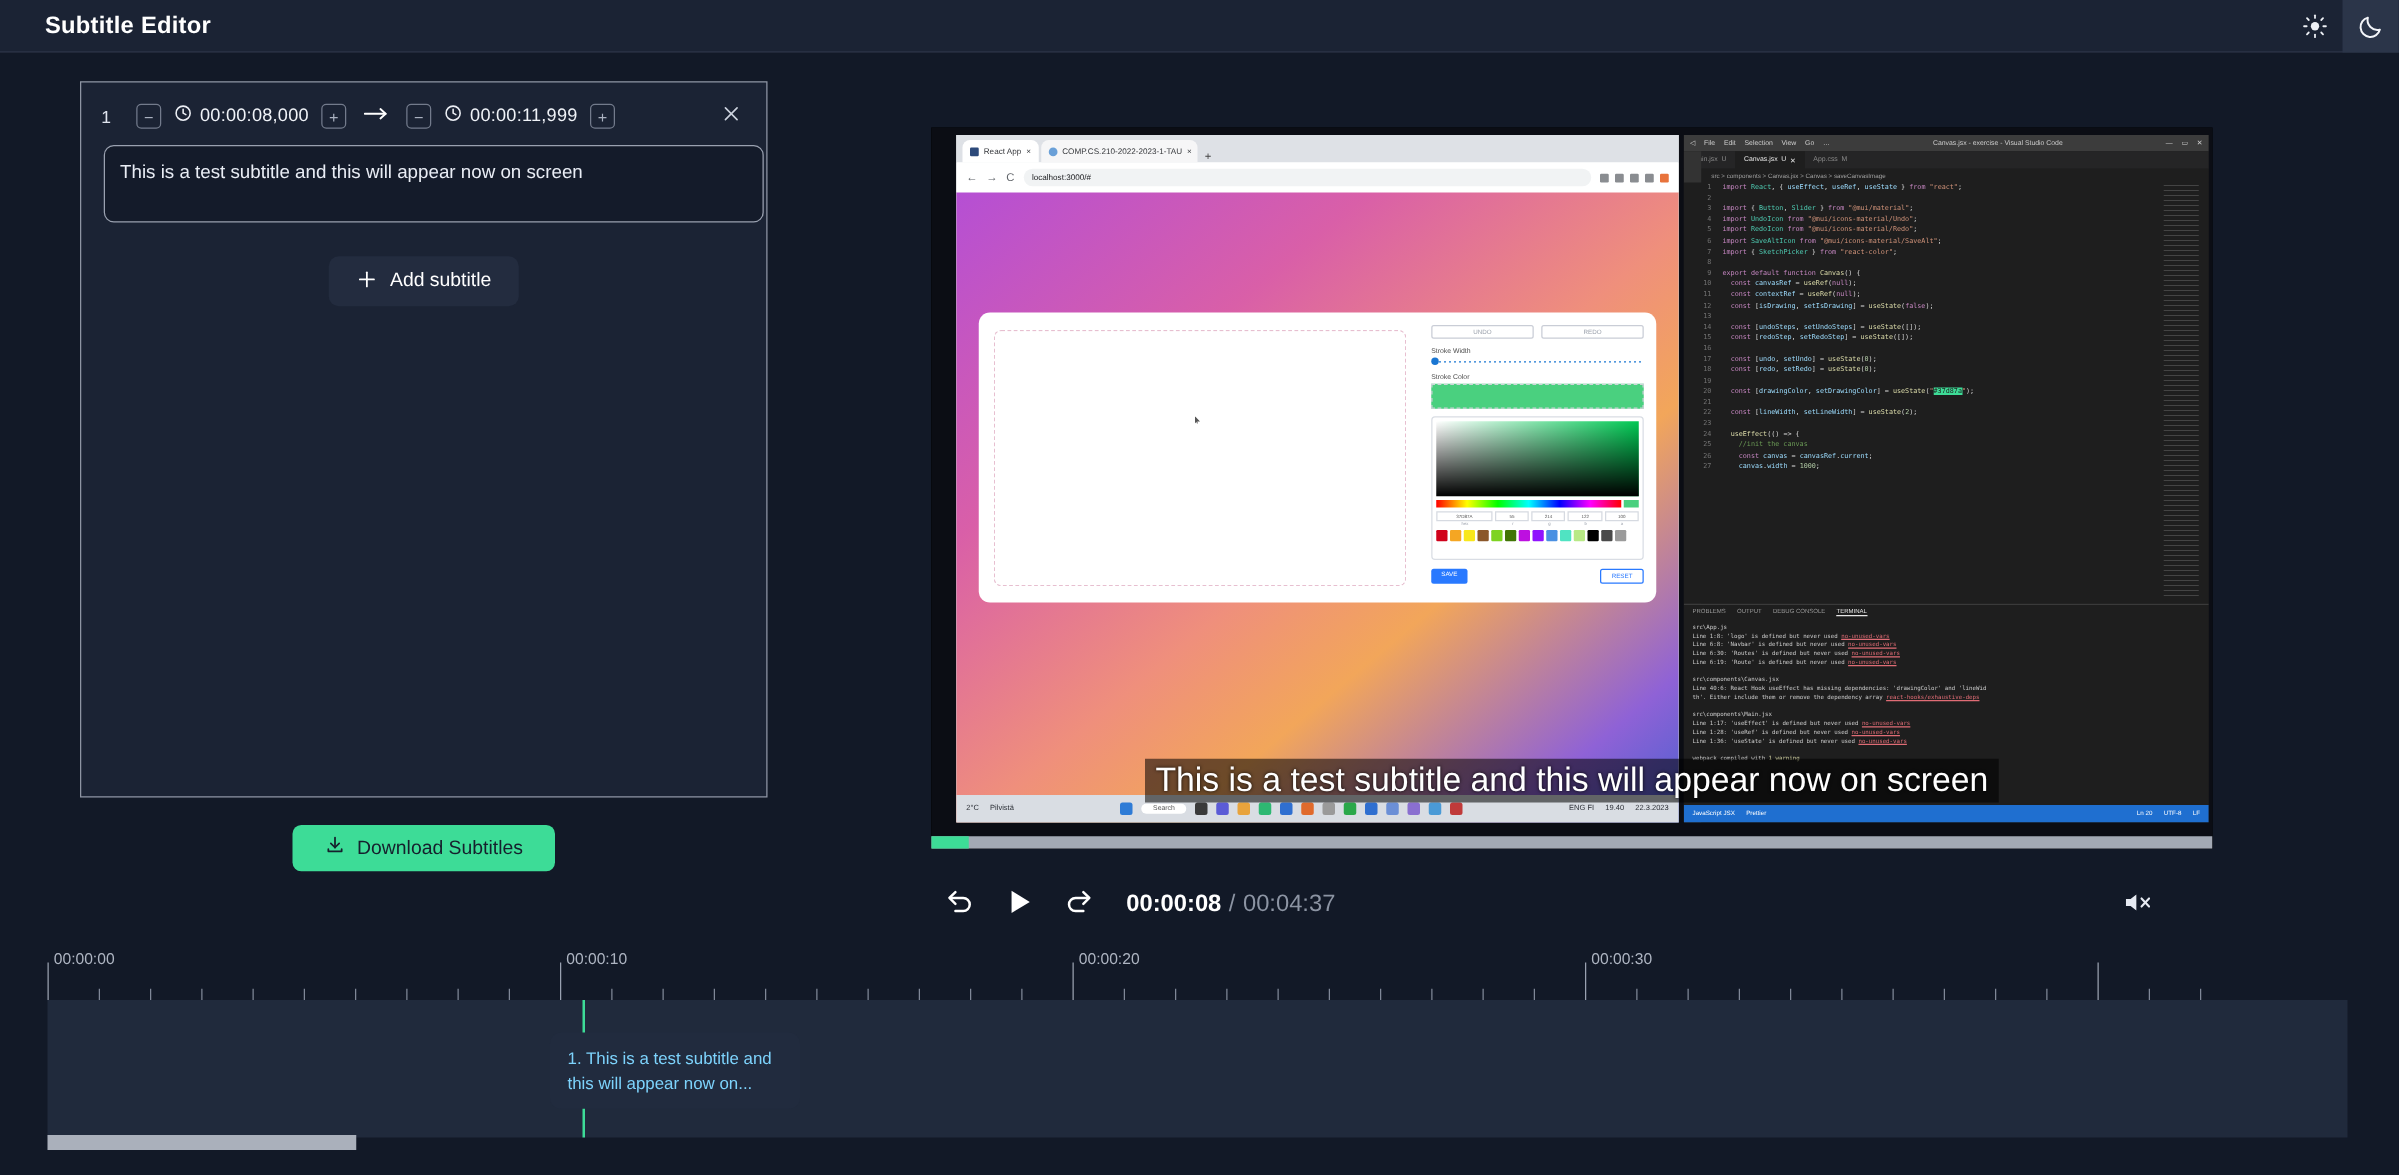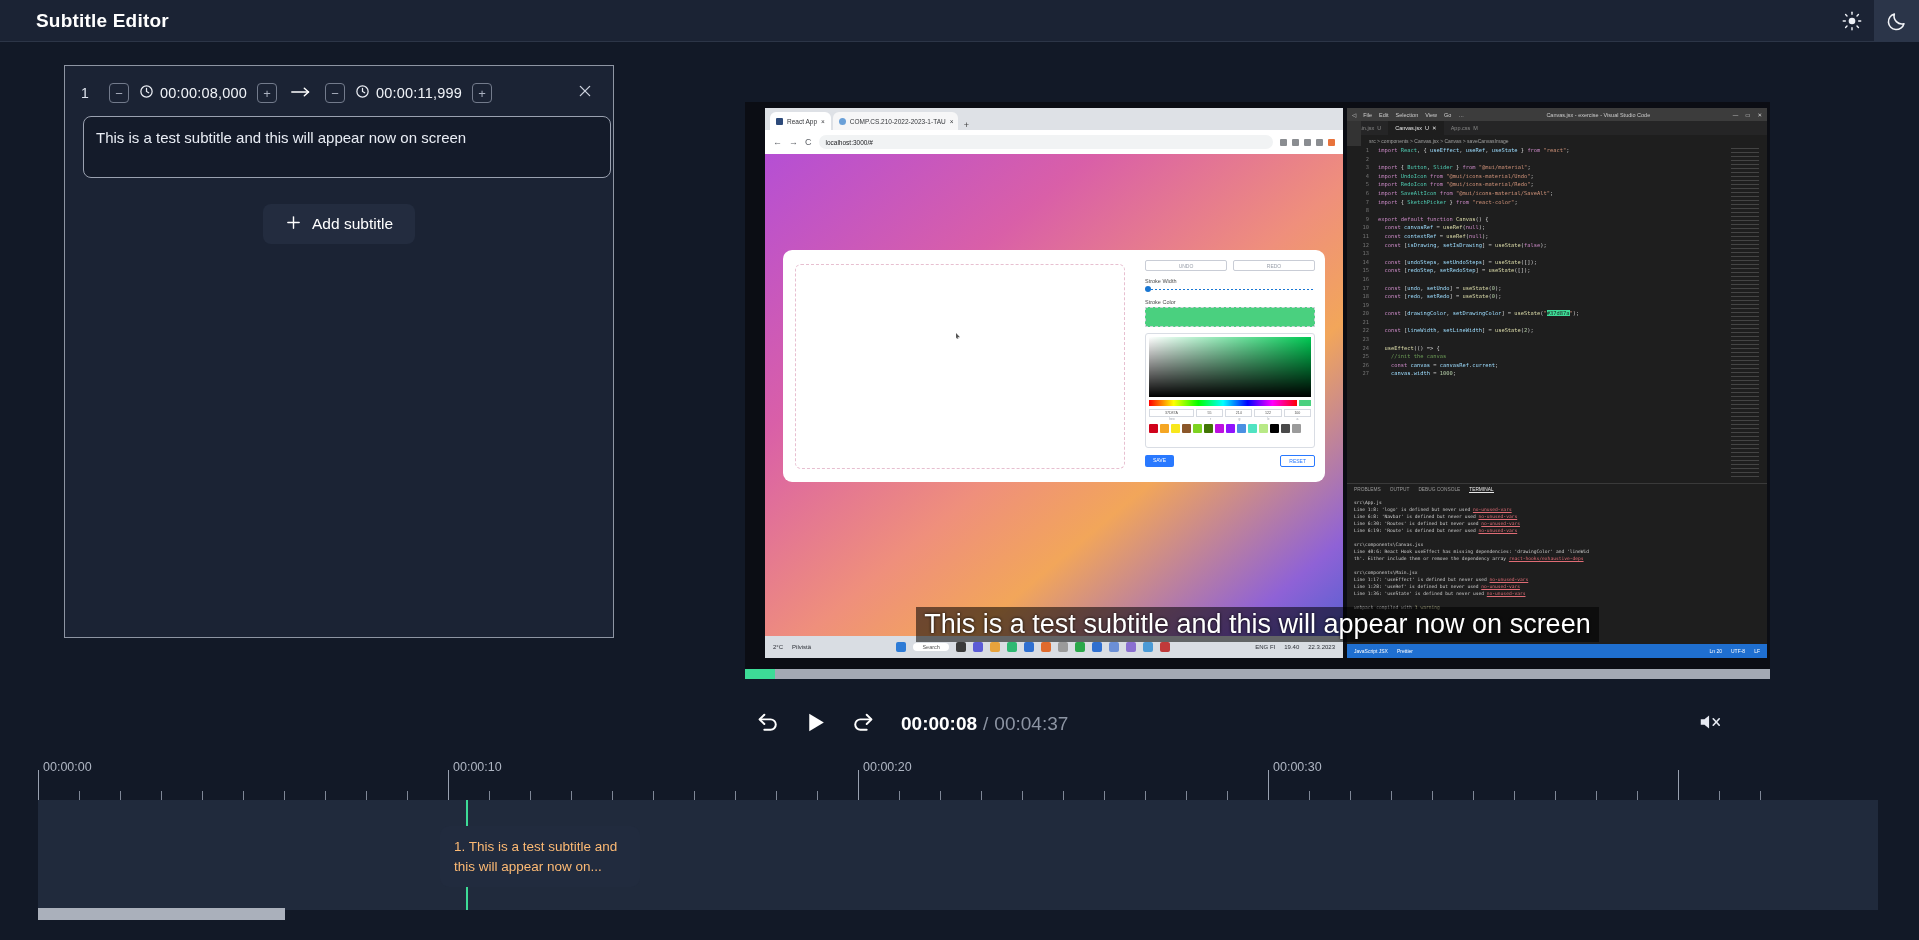--- a/index.html
+++ b/index.html
@@ -260,21 +260,21 @@
   .track-area {
     position: absolute; left: 38px; top: 56px; width: 1840px; height: 110px;
     background: #202a3c;
   }
   .playhead {
     position: absolute; top: 56px; width: 2px; height: 110px; background: #3ddc97;
   }
   .clip {
     position: absolute;
     background: #212b3e; border-radius: 9px;
-    color: #fdba74; font-size: 13.5px; line-height: 1.45;
+    color: #7dd3fc; font-size: 13.5px; line-height: 1.45;
     padding: 11px 14px; width: 200px;
     cursor: pointer;
   }
   .hscroll {
     position: absolute; left: 38px; bottom: 20px; width: 1840px; height: 12px;
     background: transparent;
   }
   .hscroll-thumb { height: 12px; background: #aab0bb; border-radius: 0; }
 </style>
 </head>
@@ -366,20 +366,32 @@
             <svg width="17" height="17" viewBox="0 0 24 24" fill="none" stroke="#ffffff" stroke-width="2" stroke-linecap="round">
               <line x1="12" y1="4" x2="12" y2="20"></line>
                 <line x1="4" y1="12" x2="20" y2="12"></line>
             </svg>
           </span>
           <span>Add subtitle</span>
         </button>
       </div>
     </div>
 
+    <div class="download-wrap">
+      <button class="download-btn">
+        <span>
+          <svg width="16" height="16" viewBox="0 0 24 24" fill="none" stroke="#16202d" stroke-width="2.1" stroke-linecap="round" stroke-linejoin="round">
+            <polyline points="7,10 12,15 17,10"></polyline>
+              <line x1="12" y1="3" x2="12" y2="15"></line>
+            <path d="M4 17v2.5h16V17"></path>
+          </svg>
+        </span>
+        <span>Download Subtitles</span>
+      </button>
+    </div>
   </div>
 
   <div class="player-col">
     <div class="video-frame">
       <div class="vid-desktop">
 
         <div class="vid-browser">
           <div class="br-tabs">
             <div class="br-tab active">
               <span class="br-favicon"></span>

